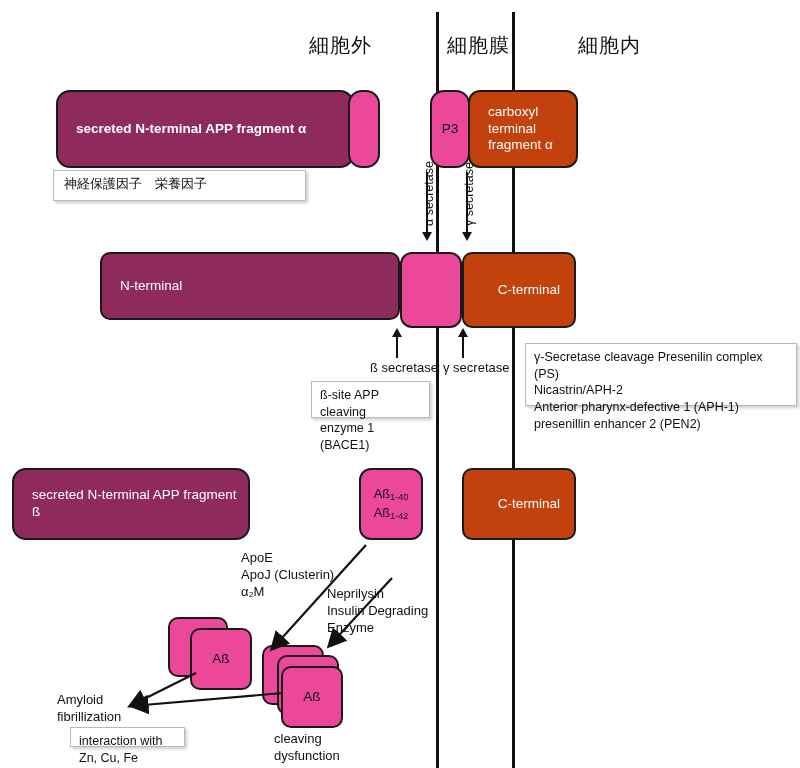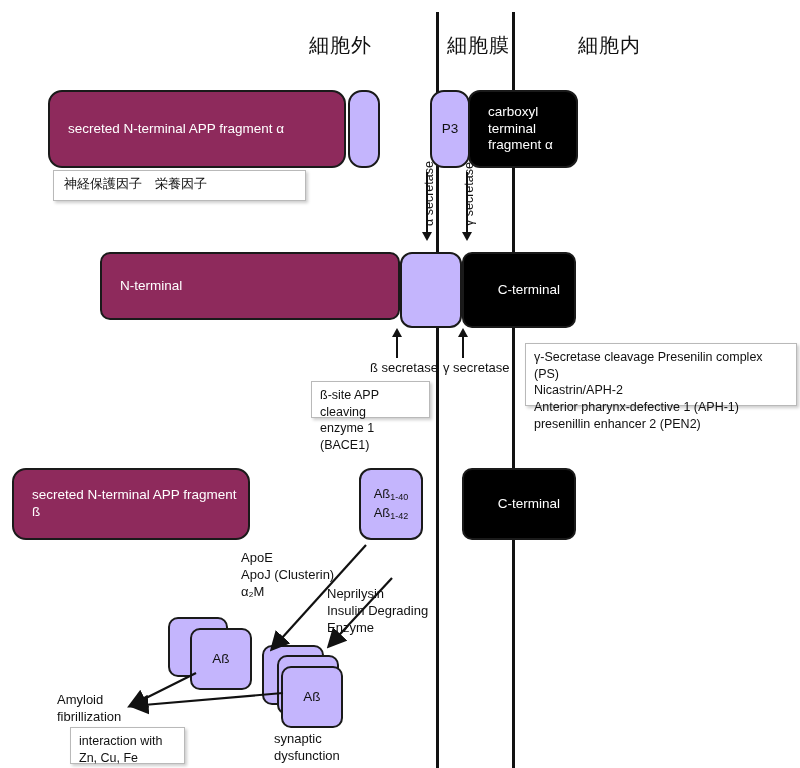--- a/index.html
+++ b/index.html
@@ -22,23 +22,23 @@
   
   .box{
     position:absolute;box-sizing:border-box;
     border:2px solid #1a1a1a;
     display:flex;align-items:center;
     border-radius:12px;
   }
   .box .lbl{font-size:13.5px;line-height:1.25;}
   .purple{background:#8E2A5C;}
   .purple .lbl{color:#ffffff;}
-  .yellow{background:#c4b5fd;}
+  .yellow{background:#ec4899;}
   .yellow .lbl{color:#111111;}
-  .red{background:#000000;}
+  .red{background:#c2410c;}
   .red .lbl{color:#ffffff;}
 
   .pad-l{padding-left:18px;}
   .pad-r{padding-right:14px;justify-content:flex-end;text-align:center;}
   .center{justify-content:center;text-align:center;}
 
   
   .note{
     position:absolute;box-sizing:border-box;
     background:#ffffff;border:1px solid #b9b9b9;
@@ -74,21 +74,21 @@
 
 <div class="stage">
 
   <div class="memline" style="left:436px;top:12px;height:756px;"></div>
   <div class="memline" style="left:512px;top:12px;height:756px;"></div>
 
   <div class="zone-label" style="left:309px;top:32px;">細胞外</div>
   <div class="zone-label" style="left:447px;top:32px;">細胞膜</div>
   <div class="zone-label" style="left:578px;top:32px;">細胞内</div>
 
-  <div class="box purple pad-l" style="left:48px;top:90px;width:298px;height:78px;border-radius:14px;">
+  <div class="box purple pad-l" style="left:56px;top:90px;width:298px;height:78px;border-radius:14px;font-weight:bold;">
     <span class="lbl">secreted N-terminal APP fragment α</span>
   </div>
 
   <div class="box yellow" style="left:348px;top:90px;width:32px;height:78px;border-radius:14px;"></div>
 
   <div class="box yellow center" style="left:430px;top:90px;width:40px;height:78px;border-radius:14px;">
     <span class="lbl">P3</span>
   </div>
 
   <div class="box red pad-l" style="left:468px;top:90px;width:110px;height:78px;border-radius:12px;">
@@ -153,24 +153,24 @@
 ApoJ (Clusterin)
 α₂M</div>
 
   <div class="txt" style="left:327px;top:586px;">Neprilysin
 Insulin Degrading
 Enzyme</div>
 
   <div class="txt" style="left:57px;top:692px;">Amyloid
 fibrillization</div>
 
-  <div class="txt" style="left:274px;top:731px;">synaptic
+  <div class="txt" style="left:274px;top:731px;">cleaving
 dysfunction</div>
 
-  <div class="note" style="left:70px;top:727px;width:115px;height:37px;white-space:pre-line;">interaction with
+  <div class="note" style="left:70px;top:727px;width:115px;height:20px;white-space:pre-line;">interaction with
 Zn, Cu, Fe</div>
 
   <div class="box yellow" style="left:168px;top:617px;width:60px;height:60px;border-radius:10px;"></div>
   <div class="box yellow center" style="left:190px;top:628px;width:62px;height:62px;border-radius:10px;">
     <span class="lbl">Aß</span>
   </div>
 
   <div class="box yellow" style="left:262px;top:645px;width:62px;height:60px;border-radius:10px;"></div>
   <div class="box yellow" style="left:277px;top:655px;width:62px;height:60px;border-radius:10px;"></div>
   <div class="box yellow center" style="left:281px;top:666px;width:62px;height:62px;border-radius:10px;">

